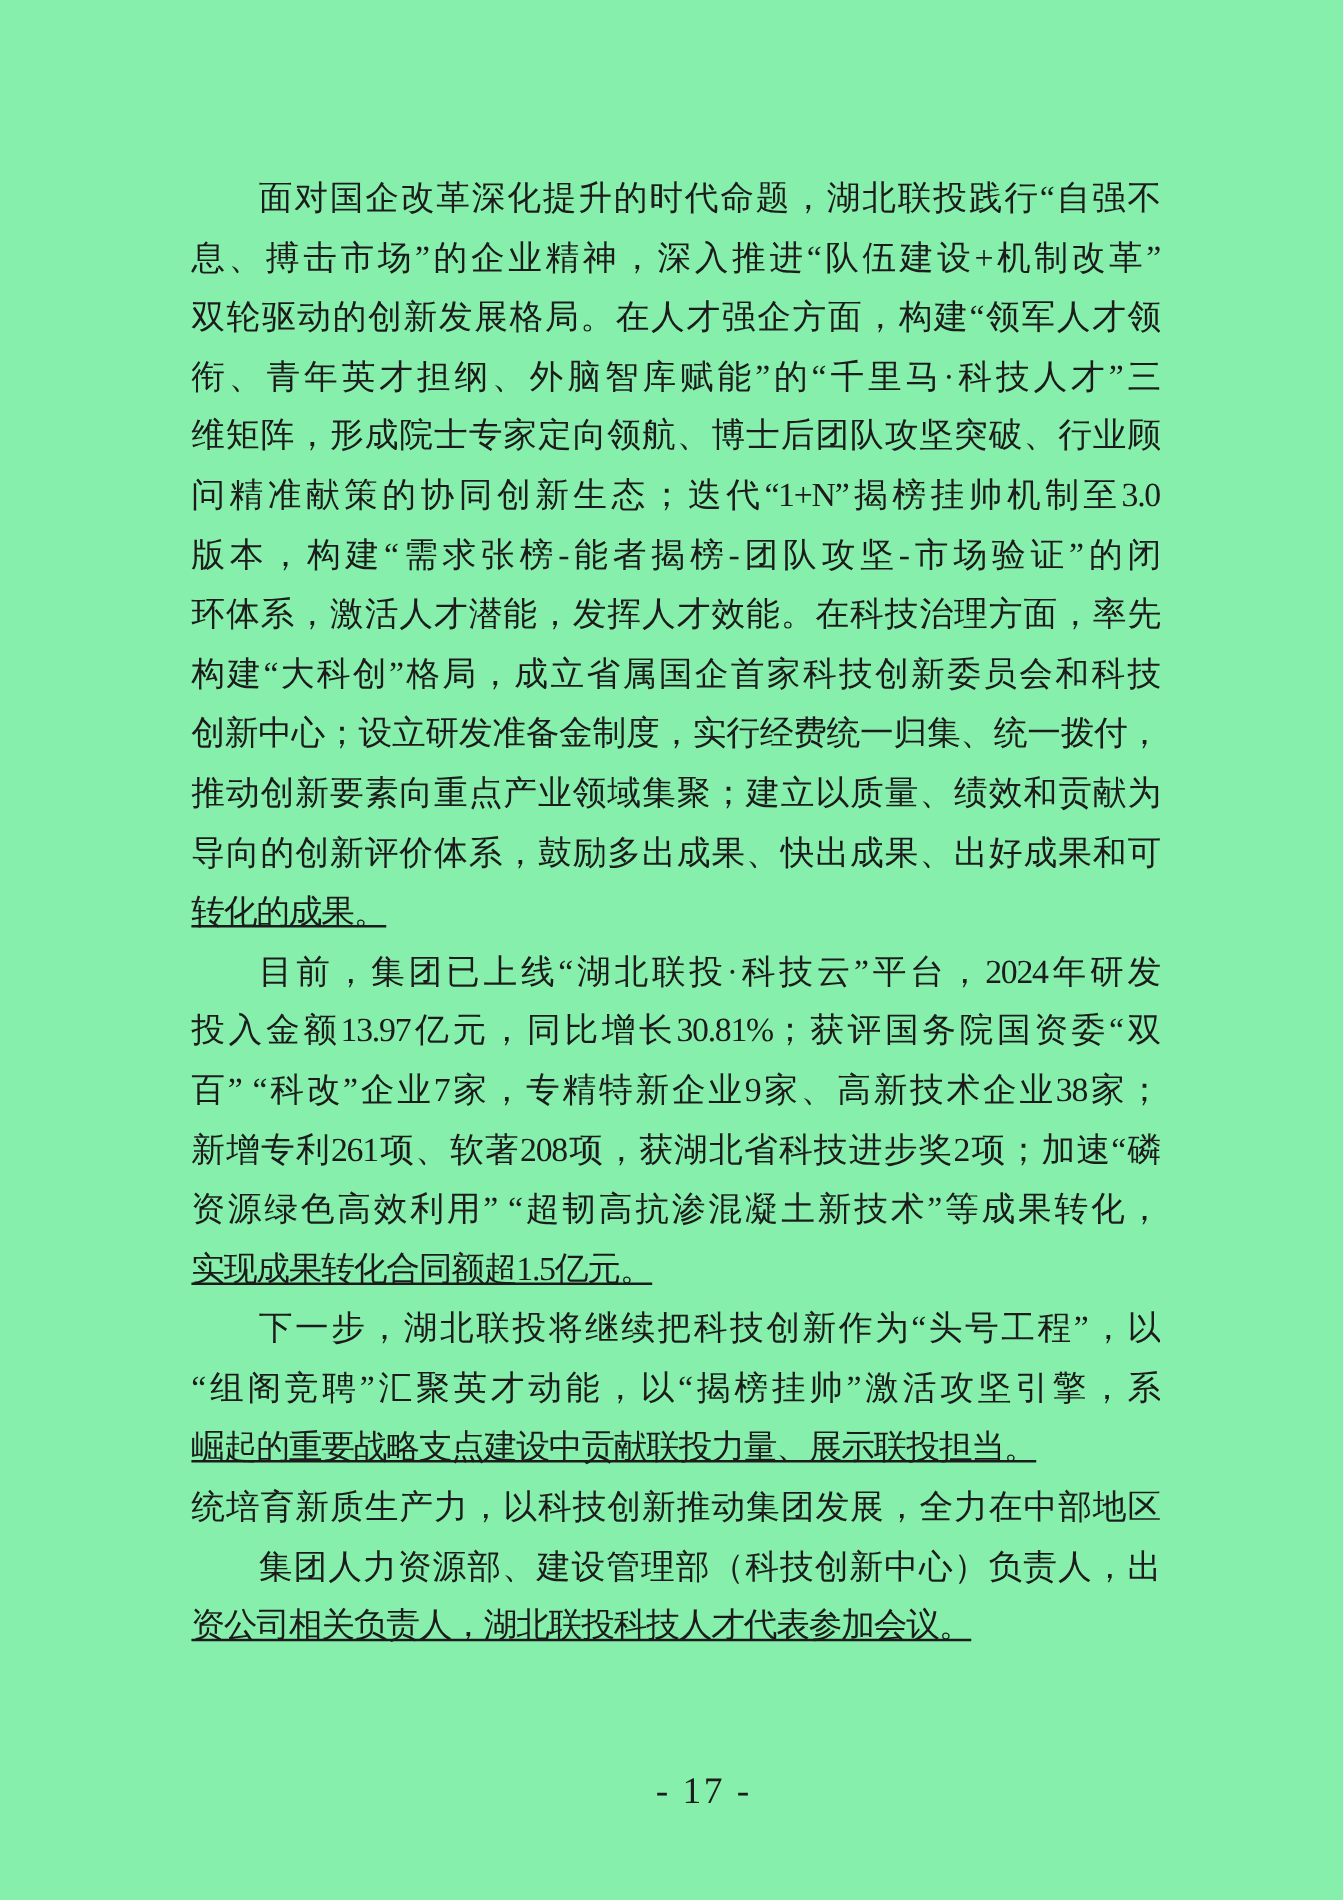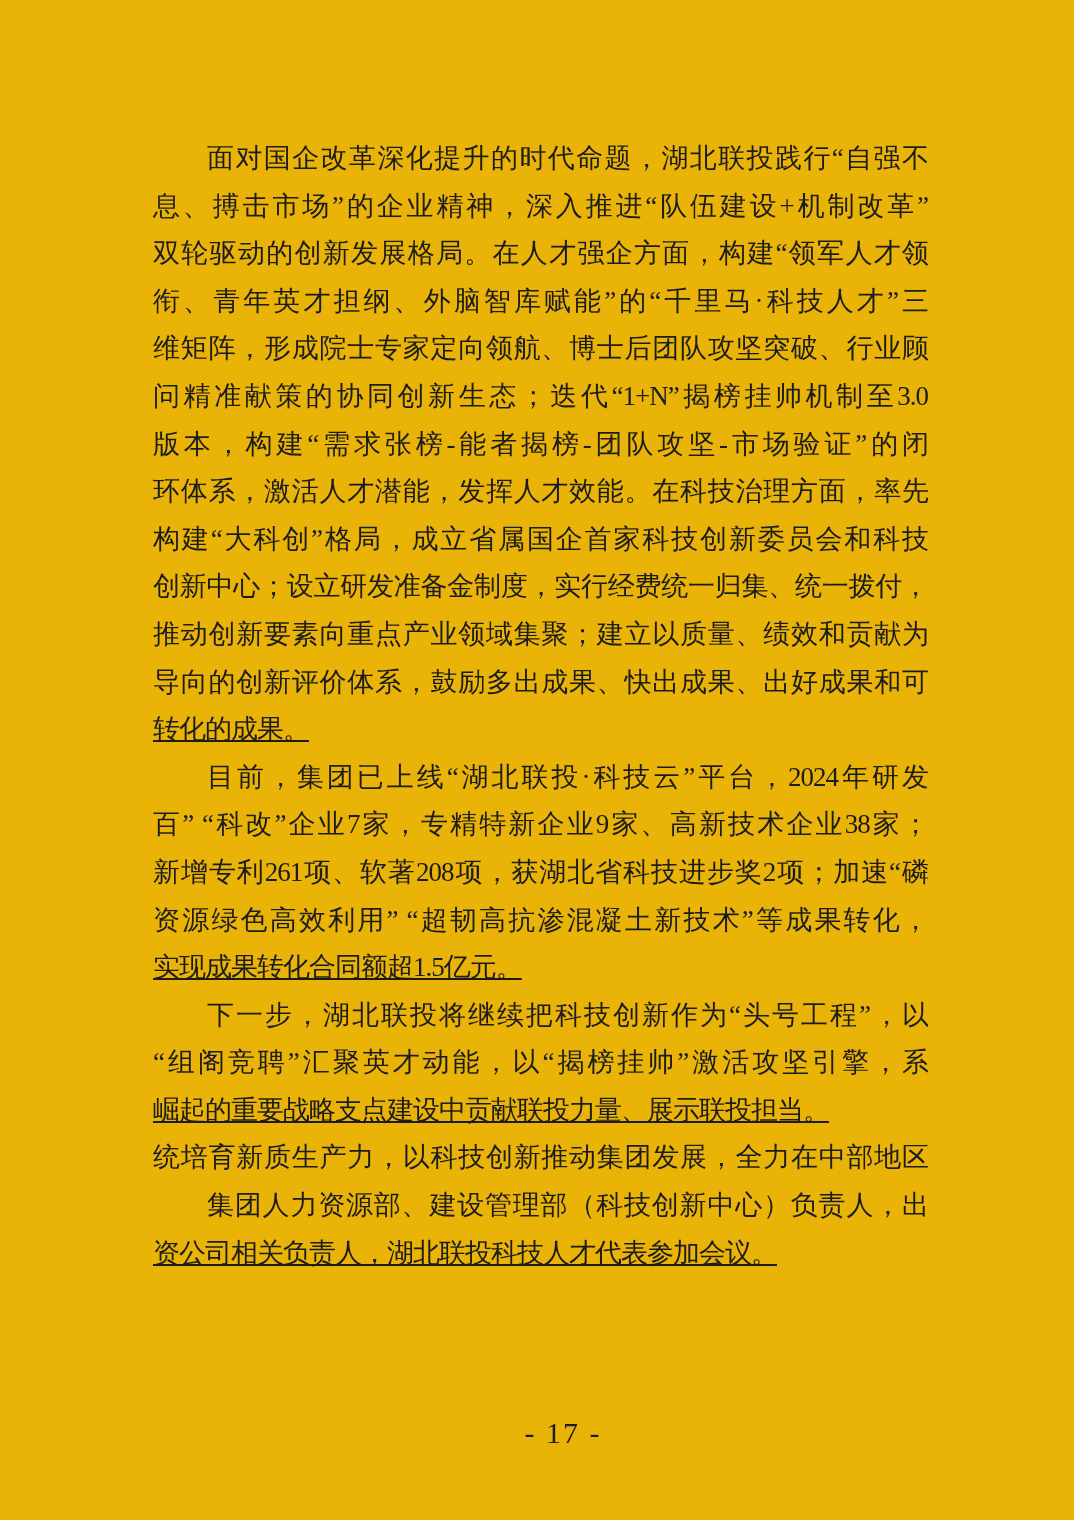--- a/index.html
+++ b/index.html
@@ -4,21 +4,21 @@
 <style>
   html, body {
     margin: 0;
     padding: 0;
     background: #ffffff;
   }
   .page {
     position: relative;
     width: 1074px;
     height: 1520px;
-    background: #eab308;
+    background: #86efac;
     font-family: "Liberation Serif", "DejaVu Serif", serif;
     color: #1c1c1c;
     overflow: hidden;
   }
   .text-block {
     position: absolute;
     left: 153px;
     top: 135px;
     width: 775px;
     font-size: 27px;
@@ -73,20 +73,21 @@
       <div class="line">环体系，激活人才潜能，发挥人才效能。在科技治理方面，率先</div>
       <div class="line">构建“大科创”格局，成立省属国企首家科技创新委员会和科技</div>
       <div class="line">创新中心；设立研发准备金制度，实行经费统一归集、统一拨付，</div>
       <div class="line">推动创新要素向重点产业领域集聚；建立以质量、绩效和贡献为</div>
       <div class="line">导向的创新评价体系，鼓励多出成果、快出成果、出好成果和可</div>
       <div class="line para-end">转化的成果。</div>
     </div>
 
     <div class="paragraph">
       <div class="line first">目前，集团已上线“湖北联投·科技云”平台，2024年研发</div>
+      <div class="line">投入金额13.97亿元，同比增长30.81%；获评国务院国资委“双</div>
       <div class="line">百” “科改”企业7家，专精特新企业9家、高新技术企业38家；</div>
       <div class="line">新增专利261项、软著208项，获湖北省科技进步奖2项；加速“磷</div>
       <div class="line">资源绿色高效利用” “超韧高抗渗混凝土新技术”等成果转化，</div>
       <div class="line para-end">实现成果转化合同额超1.5亿元。</div>
     </div>
 
     <div class="paragraph">
       <div class="line first">下一步，湖北联投将继续把科技创新作为“头号工程”，以</div>
       <div class="line">“组阁竞聘”汇聚英才动能，以“揭榜挂帅”激活攻坚引擎，系</div>
       <div class="line para-end">崛起的重要战略支点建设中贡献联投力量、展示联投担当。</div>

